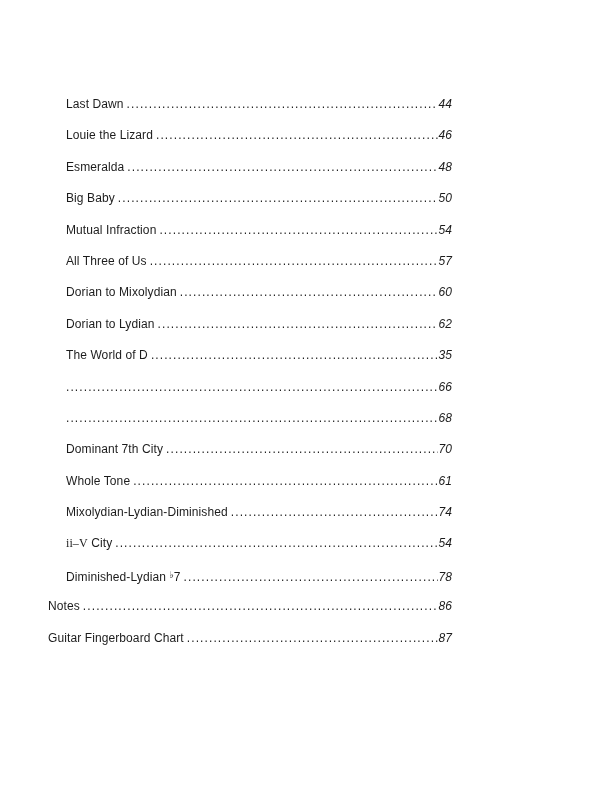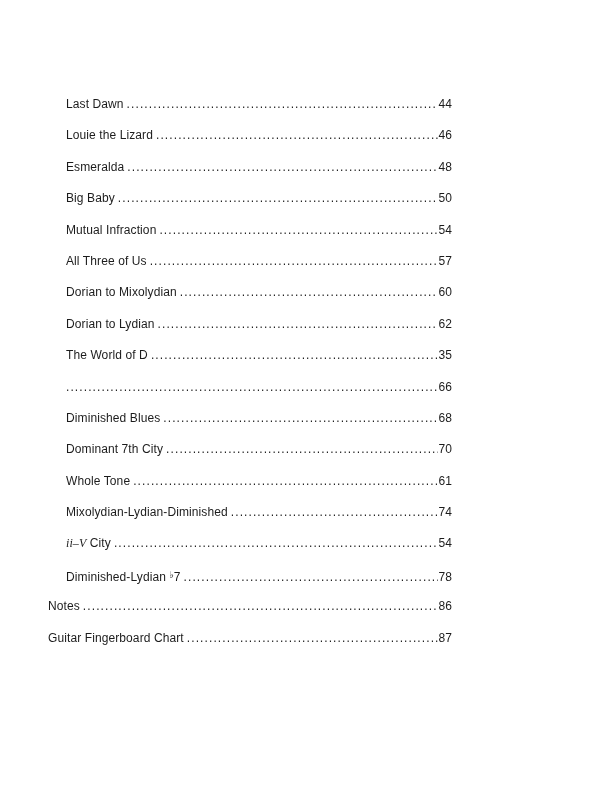--- a/index.html
+++ b/index.html
@@ -43,24 +43,24 @@
   }
   .toc-dots {
     flex: 1;
     overflow: hidden;
     white-space: nowrap;
     letter-spacing: 1.1px;
     padding-right: 3px;
   }
   .toc-page {
     white-space: nowrap;
+    font-style: italic;
   }
   .serif {
     font-family: "Liberation Serif", "DejaVu Serif", serif;
-    font-style: italic;
   }
   .flat {
     font-size: 9px;
     vertical-align: 3px;
   }
 </style>
 </head>
 <body>
 
 <div class="page">
@@ -108,21 +108,20 @@
       <div class="toc-row indented">
         <span class="toc-title">The World of D</span>
         <span class="toc-dots">....................................................................................................................................................................................</span>
         <span class="toc-page">35</span>
       </div>
       <div class="toc-row indented">
         <span class="toc-dots">....................................................................................................................................................................................</span>
         <span class="toc-page">66</span>
       </div>
       <div class="toc-row indented">
-        <span class="toc-title">Diminished Blues</span>
         <span class="toc-dots">....................................................................................................................................................................................</span>
         <span class="toc-page">68</span>
       </div>
       <div class="toc-row indented">
         <span class="toc-title">Dominant 7th City</span>
         <span class="toc-dots">....................................................................................................................................................................................</span>
         <span class="toc-page">70</span>
       </div>
       <div class="toc-row indented">
         <span class="toc-title">Whole Tone</span>

